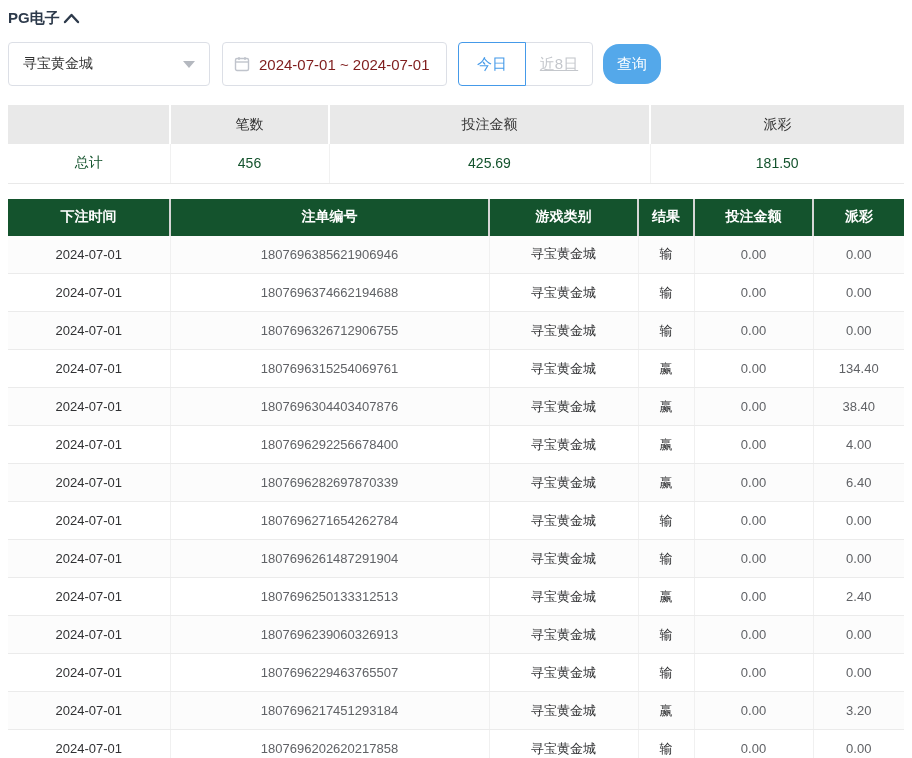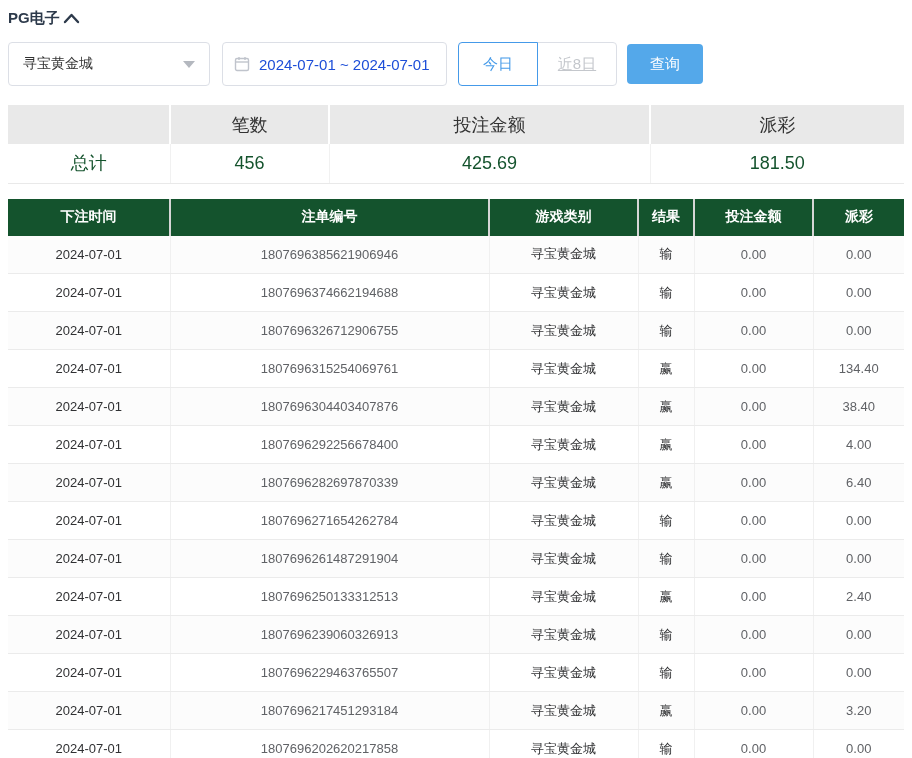--- a/index.html
+++ b/index.html
@@ -9,32 +9,32 @@
 
   .panel-header { display:flex; justify-content:flex-start; align-items:center; height:34px; padding-bottom:6px; }
   .panel-title { font-size:15px; font-weight:bold; color:#2d3a4b; }
   .collapse-btn { width:24px; height:24px; display:flex; align-items:center; justify-content:center; cursor:pointer; margin-right:10px; }
 
   .controls { display:flex; align-items:center; height:44px; margin:4px 0 19px 0; }
   .select { width:202px; height:44px; border:1px solid #dcdfe6; border-radius:4px; background:#fff;
     display:flex; align-items:center; justify-content:space-between; padding:0 14px; font-size:14px; color:#333; cursor:pointer; }
   .caret { width:0; height:0; border-left:6px solid transparent; border-right:6px solid transparent; border-top:7px solid #b4b8bf; }
   .date-input { margin-left:12px; width:225px; height:44px; border:1px solid #dcdfe6; border-radius:4px;
-    display:flex; align-items:center; gap:9px; padding:0 11px; font-size:15px; color:#1d4ed8; cursor:pointer; }
+    display:flex; align-items:center; gap:9px; padding:0 11px; font-size:15px; color:#7f1d1d; cursor:pointer; }
   .btn-group { display:flex; margin-left:11px; }
-  .qbtn { width:80px; height:44px; background:#fff; border:1px solid #dcdfe6; font-size:15px; color:#c4c7cc;
+  .qbtn { width:68px; height:44px; background:#fff; border:1px solid #dcdfe6; font-size:15px; color:#c4c7cc;
     cursor:pointer; margin-left:-1px; font-family:inherit; }
   .qbtn:first-child { border-radius:4px 0 0 4px; margin-left:0; }
   .qbtn:last-child { border-radius:0 4px 4px 0;text-decoration:underline; }
   .qbtn.active { color:#459ae9; border-color:#459ae9; position:relative; z-index:2; }
-  .query-btn { margin-left:10px; width:76px; height:40px; background:#54a8ea; color:#fff; border:none;
-    border-radius:4px; font-size:15px; cursor:pointer; font-family:inherit; }
+  .query-btn { margin-left:10px; width:58px; height:40px; background:#54a8ea; color:#fff; border:none;
+    border-radius:16px; font-size:15px; cursor:pointer; font-family:inherit; }
 
   table { border-collapse:collapse; table-layout:fixed; width:896px; }
-  .summary-table { margin-bottom:15px; font-size:18px; }
+  .summary-table { margin-bottom:15px; font-size:14px; }
   .summary-table th { background:#e9e9e9; height:39px; font-weight:normal; color:#333;
     border-right:2px solid #fff; text-align:center; }
   .summary-table th:last-child { border-right:none; }
   .summary-table td { height:39px; text-align:center; color:#14532d;
     border-bottom:1px solid #e9e9e9; border-right:1px solid #f1f1f1; }
   .summary-table td:last-child { border-right:none; }
 
   .bet-table { font-size:13px; }
   .bet-table th { background:#14532d; color:#fff; font-weight:bold; height:37px; font-size:14px;
     border-right:2px solid #d6d6d6; text-align:center; }

